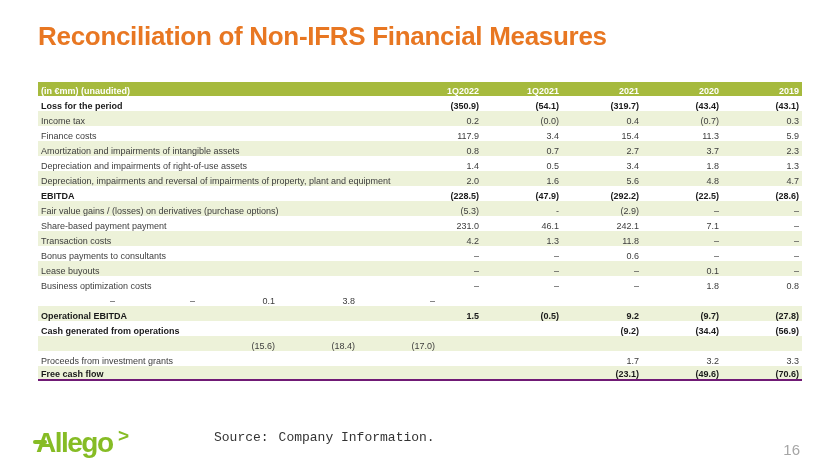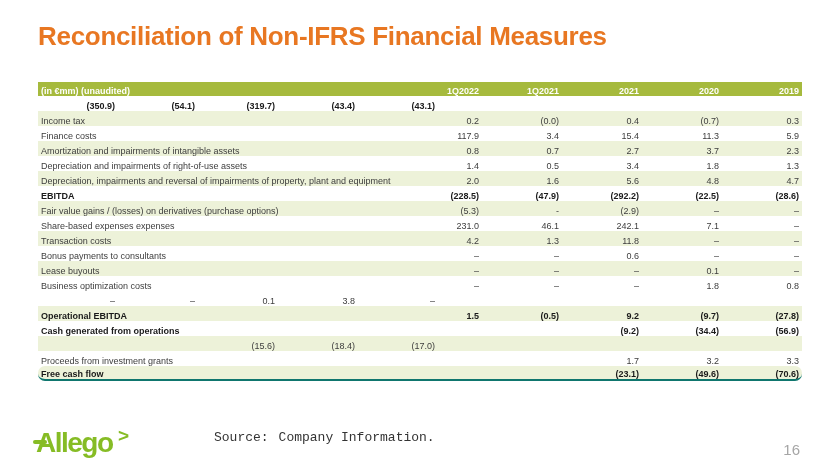--- a/index.html
+++ b/index.html
@@ -19,21 +19,21 @@
     font-size: 9px; color: #3d3d3d;
   }
   .tr {
     display: flex; align-items: flex-end; height: 15px; background: #ffffff;
   }
   .tr.shaded { background: #EDF2D9; }
   .tr.bold { font-weight: bold; color: #1a1a1a; }
   .tr.header {
     background: #A6BA3D; color: #ffffff; font-weight: bold; height: 14px;
   }
-  .tr.last { border-bottom: 2px solid #0f766e; border-radius: 7px; }
+  .tr.last { border-bottom: 2px solid #701a75; }
   .td { overflow: hidden; white-space: nowrap; }
   .td.label { flex: 1 1 auto; padding-left: 3px; }
   .td.num { flex: 0 0 80px; text-align: right; padding-right: 3px; }
   .footer-logo {
     position: absolute; left: 36px; top: 427px; height: 34px;
     color: #86BC25; font-weight: bold;
   }
   .logo-word {
     font-size: 28px; letter-spacing: -1.5px; line-height: 32px;
   }
@@ -66,20 +66,21 @@
     <div class="tr header">
       <div class="td label">(in €mm) (unaudited)</div>
       <div class="td num">1Q2022</div>
       <div class="td num">1Q2021</div>
       <div class="td num">2021</div>
       <div class="td num">2020</div>
       <div class="td num">2019</div>
     </div>
     <div>
         <div class="tr bold">
+          <div class="td label">Loss for the period</div>
           <div class="td num">(350.9)</div>
           <div class="td num">(54.1)</div>
           <div class="td num">(319.7)</div>
           <div class="td num">(43.4)</div>
           <div class="td num">(43.1)</div>
         </div>
         <div class="tr shaded">
           <div class="td label">Income tax</div>
           <div class="td num">0.2</div>
           <div class="td num">(0.0)</div>
@@ -129,21 +130,21 @@
         </div>
         <div class="tr shaded">
           <div class="td label">Fair value gains / (losses) on derivatives (purchase options)</div>
           <div class="td num">(5.3)</div>
           <div class="td num">-</div>
           <div class="td num">(2.9)</div>
           <div class="td num">–</div>
           <div class="td num">–</div>
         </div>
         <div class="tr">
-          <div class="td label">Share-based expenses expenses</div>
+          <div class="td label">Share-based payment payment</div>
           <div class="td num">231.0</div>
           <div class="td num">46.1</div>
           <div class="td num">242.1</div>
           <div class="td num">7.1</div>
           <div class="td num">–</div>
         </div>
         <div class="tr shaded">
           <div class="td label">Transaction costs</div>
           <div class="td num">4.2</div>
           <div class="td num">1.3</div>

